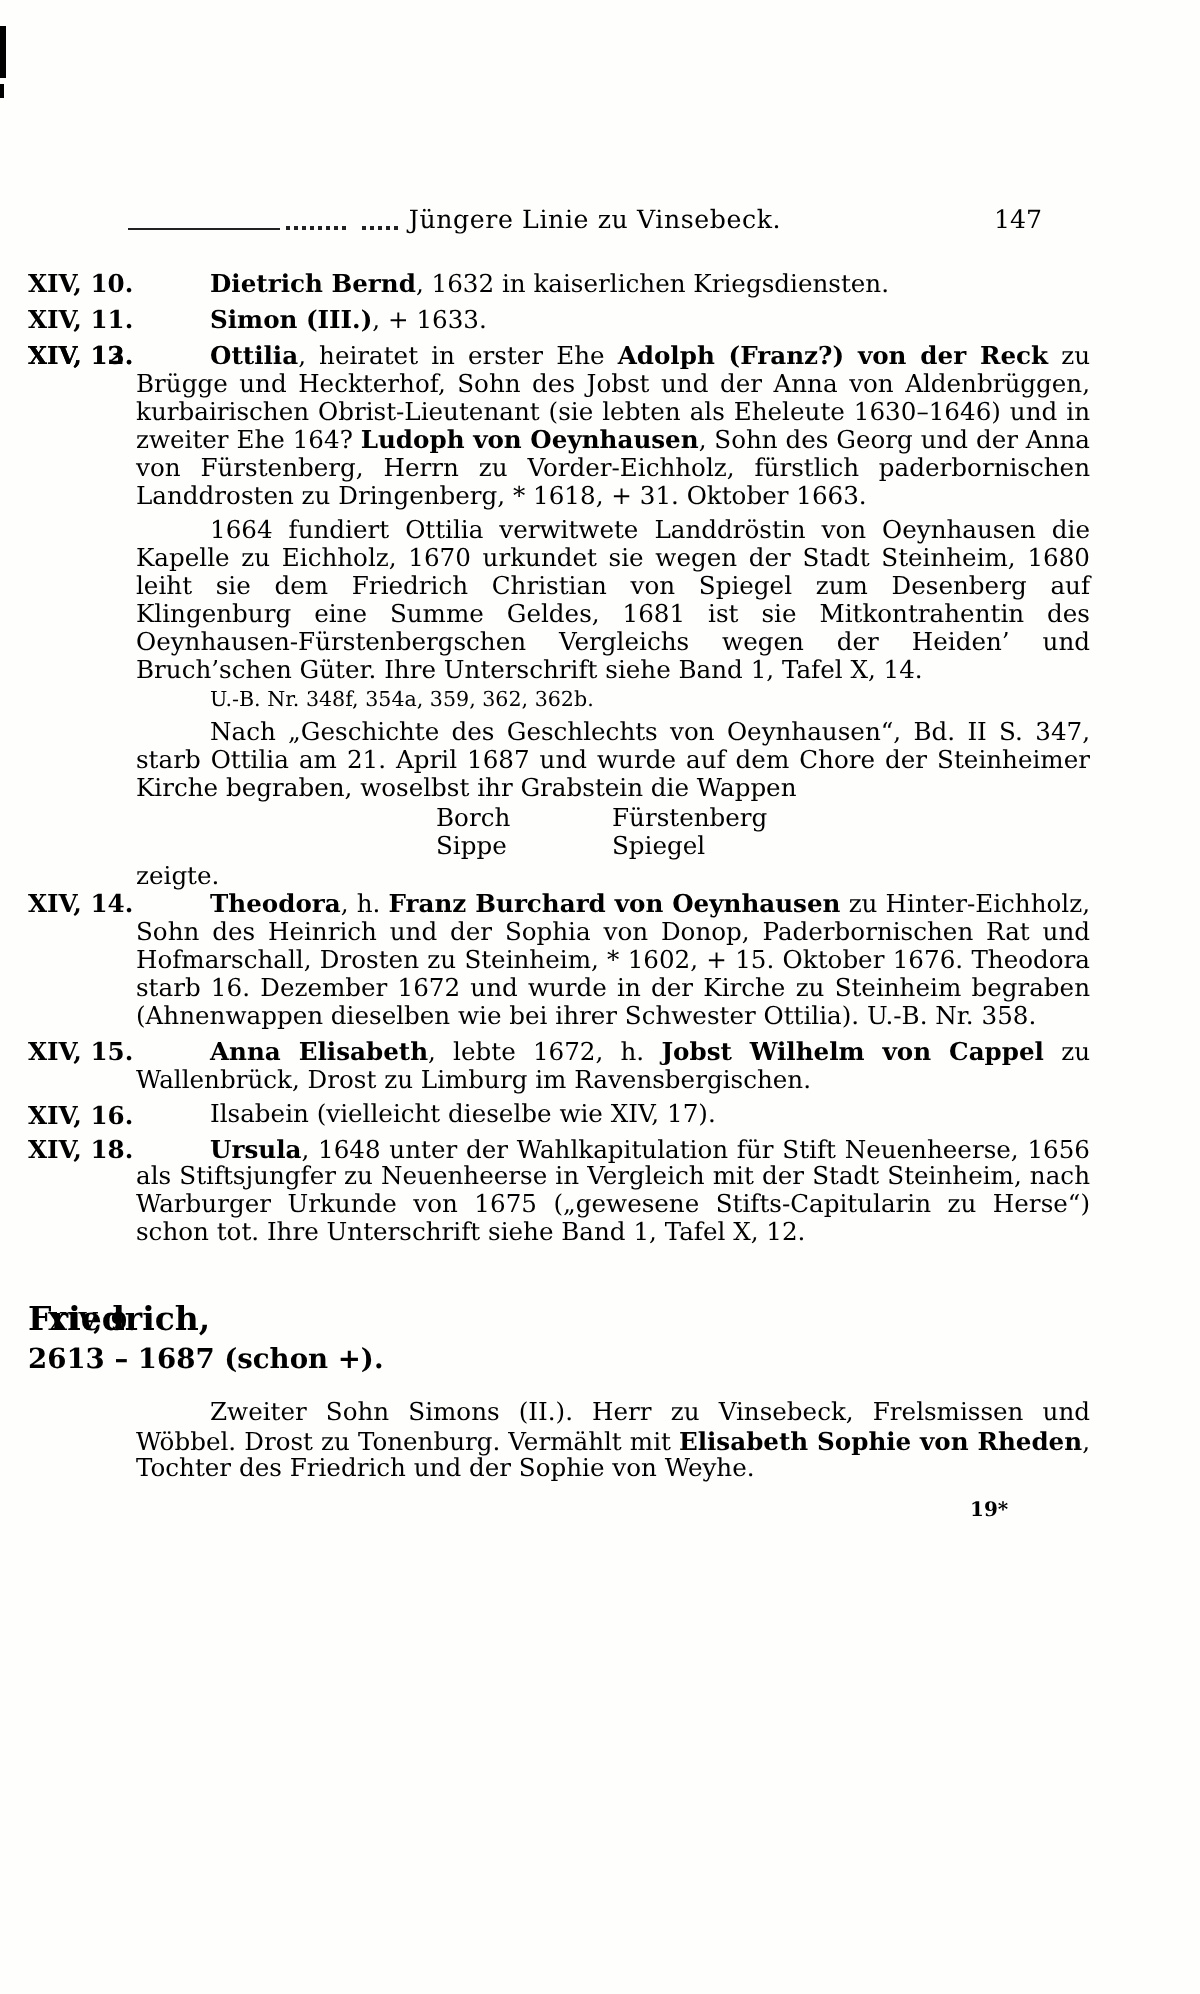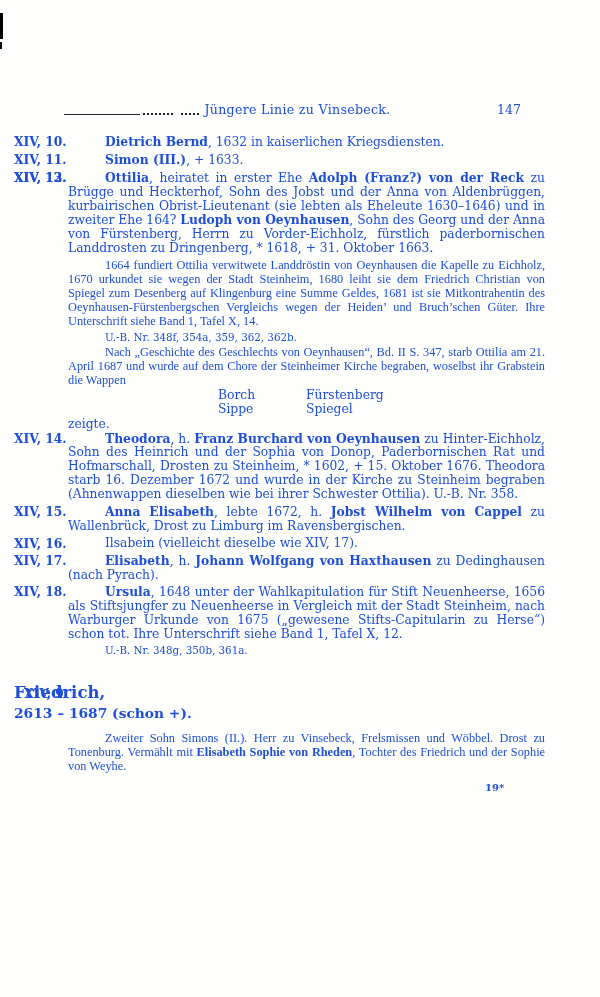--- a/index.html
+++ b/index.html
@@ -1,21 +1,21 @@
 <!DOCTYPE html>
 <html><head>
 <meta charset="utf-8">
 <style>
   html,body{margin:0;padding:0;background:#d9d9d9;}
   .page{
     position:relative;
     width:600px;height:997px;
     margin:0 auto;
     background:#fefefd;
-    color:#1d4ed8;
+    color:#000000;
     font-family:"DejaVu Serif","Liberation Serif",serif;
     font-size:12.3px;
     line-height:1.13;
     box-sizing:border-box;
     padding:103px 55px 0 14px;
     overflow:hidden;
   }
   p{margin:0;text-align:justify;}
   .b{font-weight:bold;}
 
@@ -30,21 +30,21 @@
   .header-rule{position:absolute;left:50px;top:10px;display:flex;align-items:flex-end;}
   .header-rule .solid{width:76px;border-bottom:1.5px solid #222;}
   .header-rule .dots{width:30px;border-bottom:2px dotted #222;margin-left:3px;}
   .header-rule .dots2{width:18px;border-bottom:2px dotted #222;margin-left:8px;}
 
   
   .entry{position:relative;padding-left:54px;margin-bottom:3px;}
   .entry-label{position:absolute;left:0;top:0;width:52px;font-weight:bold;white-space:nowrap;}
   .entry-text{text-indent:37px;}
 
-  .para{margin-left:54px;text-indent:37px;font-family:Liberation Serif, serif;}
+  .para{margin-left:54px;text-indent:37px;}
   .footnote{margin:3px 0 3px 91px;font-size:10.3px;text-align:left;}
   .wappen{margin:1px 0 1px 204px;}
   .wappen-row{display:flex;}
   .wappen-cell{width:88px;}
   .plain-line{margin-left:54px;text-align:left;}
 
   
   .section{position:relative;margin-top:27px;margin-bottom:11px;}
   .section-label{position:absolute;left:10px;top:3px;font-weight:bold;}
   .section-title{font-weight:bold;font-size:16.5px;line-height:1.15;}
@@ -106,28 +106,23 @@
       </div>
       <div class="entry">
         <span class="entry-label">XIV, 15.</span>
         <p class="entry-text"><span class="b">Anna Elisabeth</span><span>, lebte 1672, h. </span><span class="b">Jobst Wilhelm von Cappel</span><span> zu Wallenbrück, Drost zu Limburg im Ravensbergischen.</span></p>
       </div>
       <div class="entry">
         <span class="entry-label">XIV, 16.</span>
         <p class="entry-text"><span>Ilsabein (vielleicht dieselbe wie XIV, 17).</span></p>
       </div>
       <div class="entry">
-        <span class="entry-label">XIV, 17.</span>
-        <p class="entry-text"><span class="b">Elisabeth</span><span>, h. </span><span class="b">Johann Wolfgang von Haxthausen</span><span> zu Dedinghausen (nach Pyrach).</span></p>
-      </div>
-      <div class="entry">
         <span class="entry-label">XIV, 18.</span>
         <p class="entry-text"><span class="b">Ursula</span><span>, 1648 unter der Wahlkapitulation für Stift Neuenheerse, 1656 als Stiftsjungfer zu Neuenheerse in Vergleich mit der Stadt Steinheim, nach Warburger Urkunde von 1675 („gewesene Stifts-Capitularin zu Herse“) schon tot. Ihre Unterschrift siehe Band 1, Tafel X, 12.</span></p>
       </div>
-      <p class="footnote">U.-B. Nr. 348g, 350b, 361a.</p>
       <div class="section">
         <span class="section-label">XIV, 9.</span>
         <div class="section-title">Friedrich,</div>
         <div class="section-subtitle">2613 – 1687 (schon +).</div>
       </div>
       <p class="para"><span>Zweiter Sohn Simons (II.).  Herr zu Vinsebeck, Frelsmissen und Wöbbel. Drost zu Tonenburg.  Vermählt mit </span><span class="b">Elisabeth Sophie von Rheden</span><span>, Tochter des Friedrich und der Sophie von Weyhe.</span></p>
     </div>
 
   <div class="footer-mark">19*</div>
 

